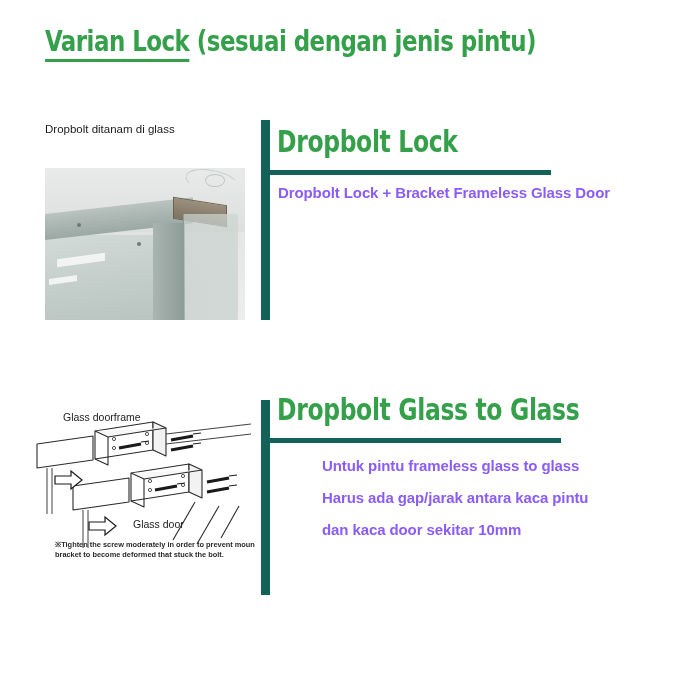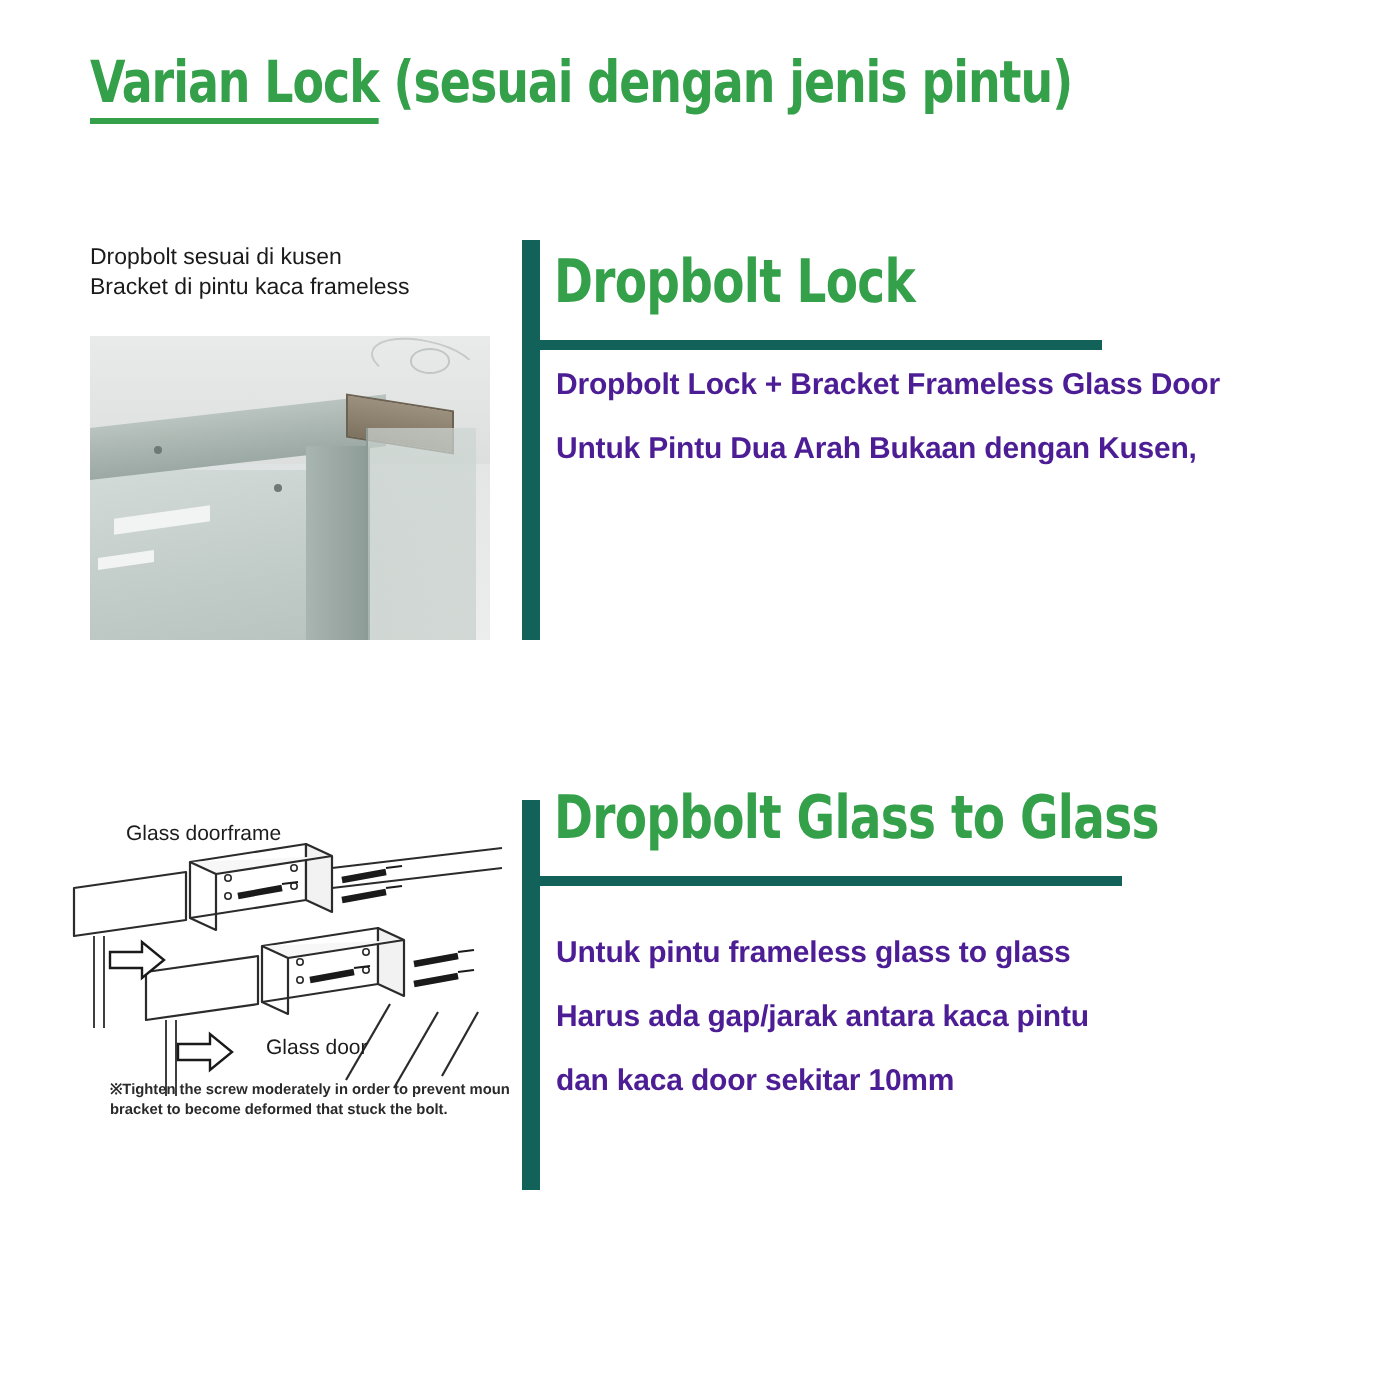--- a/index.html
+++ b/index.html
@@ -100,27 +100,27 @@
     transform-origin: left center;
   }
   .sec1-heading { top: 14px; }
   .sec2-heading { top: 2px; }
 
   .body-lines {
     position: absolute;
     left: 278px;
   }
   .sec1-body { top: 74px; }
-  .sec2-body { top: 78px; }
+  .sec2-body { top: 67px; margin-left: 44px; }
 
   .body-line {
     font-family: "Liberation Sans", sans-serif;
     font-weight: bold;
     font-size: 15px;
-    color: #4c1d95;
+    color: #8b5cf6;
     white-space: nowrap;
     margin-bottom: 15px;
     letter-spacing: -0.1px;
   }
 
   
   .photo-inner { position: absolute; inset: 0; }
   .ph-wall {
     position: absolute; inset: 0;
     background: linear-gradient(160deg, #e7e9e9 0%, #dfe2e2 40%, #eceeed 100%);
@@ -203,22 +203,21 @@
 </head>
 <body>
 
 <div class="page-title">
   <span class="underlined">Varian Lock</span><span> (sesuai dengan jenis pintu)</span>
 </div>
 
 <div class="section section-1">
 
   <div class="caption">
-    <div>Dropbolt sesuai di kusen</div>
-    <div>Bracket di pintu kaca frameless</div>
+    <div>Dropbolt ditanam di glass</div>
   </div>
 
   <div class="media media-photo">
     <div class="photo-inner">
       <div class="ph-wall"></div>
       <div class="ph-ceiling"></div>
       <div class="ph-glasspanel"></div>
       <div class="ph-roomlight ph-l1"></div>
       <div class="ph-roomlight ph-l2"></div>
       <div class="ph-header-beam"></div>
@@ -232,21 +231,20 @@
     </div>
   </div>
 
   <div class="accent-bar sec1-bar"></div>
   <div class="rule sec1-rule"></div>
 
   <div class="sec-heading sec1-heading">Dropbolt Lock</div>
 
   <div class="body-lines sec1-body">
     <div class="body-line">Dropbolt Lock + Bracket Frameless Glass Door</div>
-    <div class="body-line">Untuk Pintu Dua Arah Bukaan dengan Kusen,</div>
   </div>
 </div>
 
 <div class="section section-2">
 
   <div class="media media-diagram">
     <svg class="diagram-svg" width="230" height="185" viewBox="0 0 230 185">
       <g fill="none" stroke="#2b2b2b" stroke-width="1.1" stroke-linejoin="round">
 
         <path d="M12 46 L68 38 L68 62 L12 70 Z" fill="#ffffff"></path>

